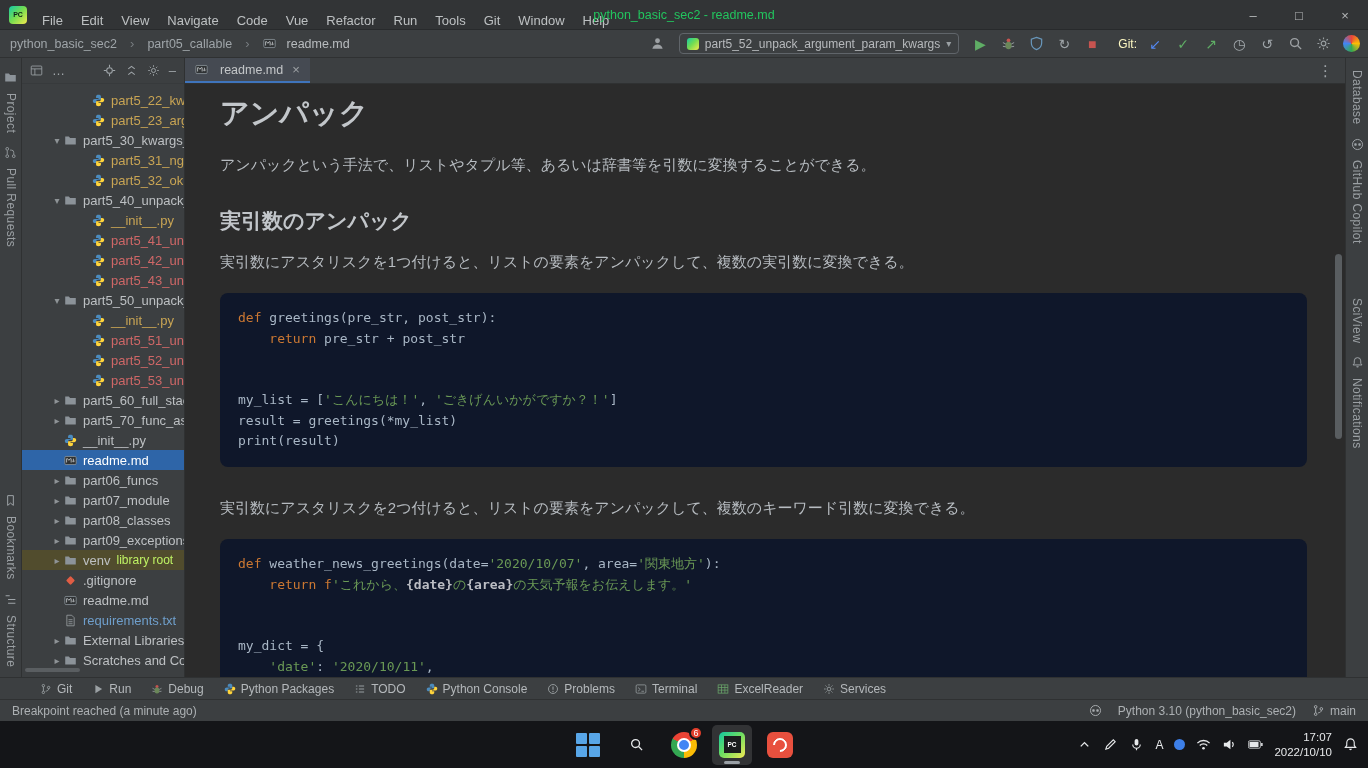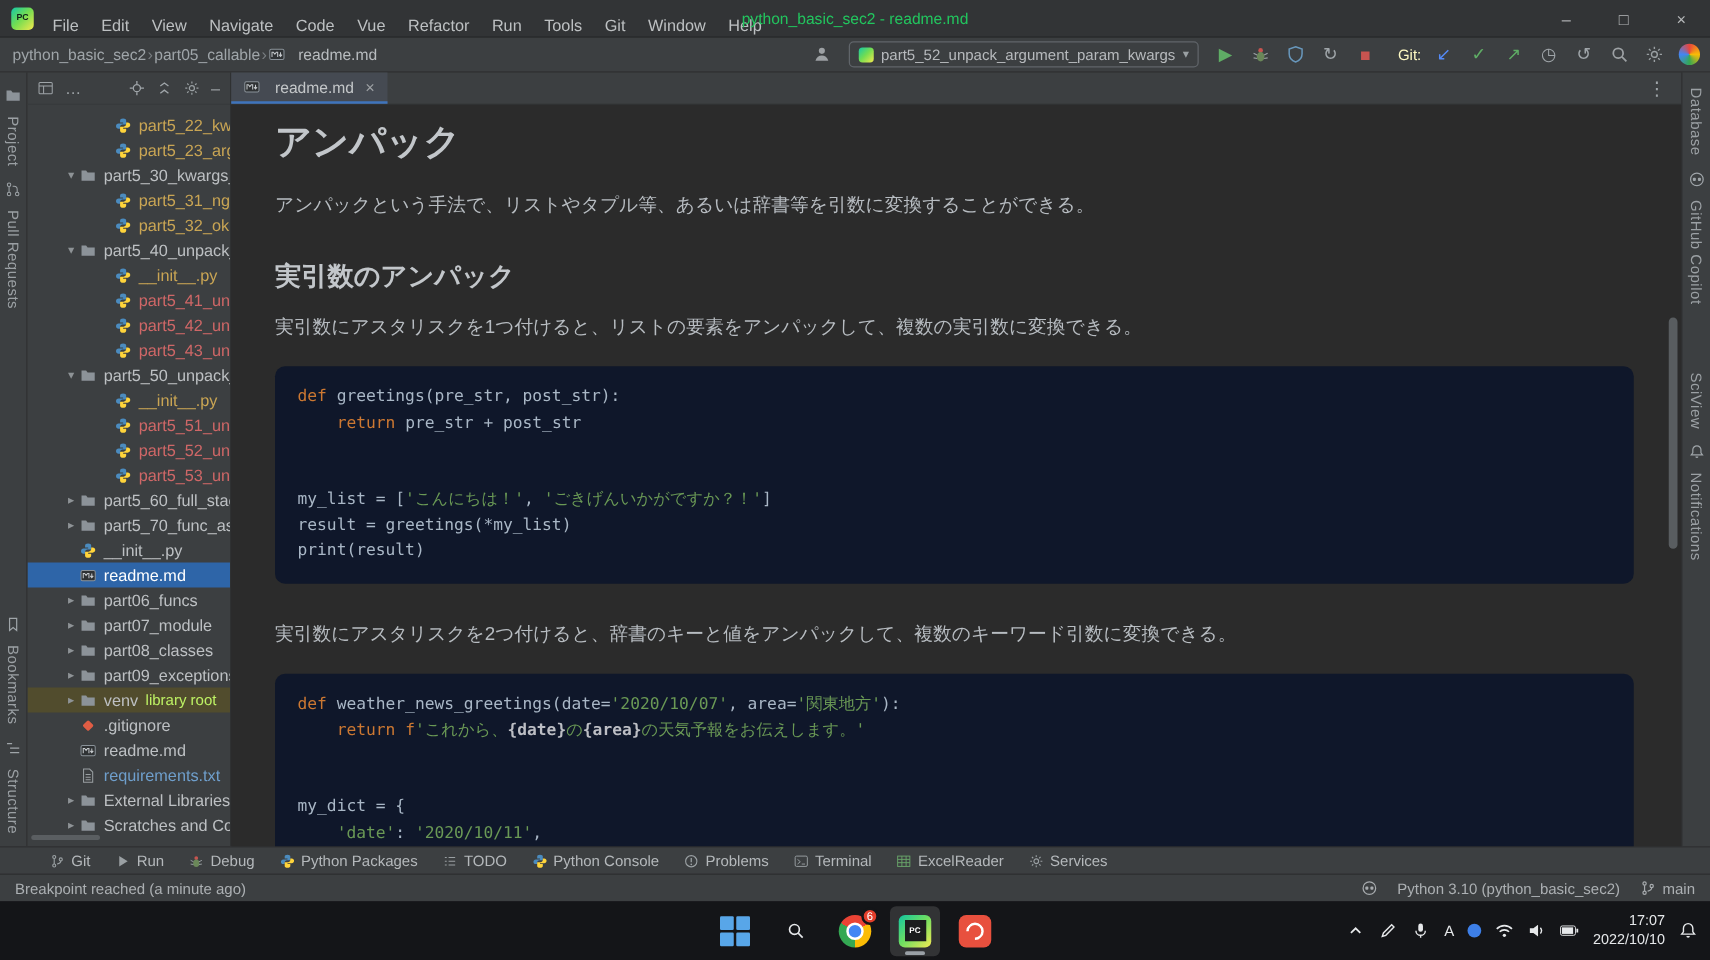--- a/index.html
+++ b/index.html
@@ -12,21 +12,21 @@
   .app-logo{width:18px;height:18px;margin:0 6px 0 9px;border-radius:4px;background:linear-gradient(135deg,#14c9a7,#74dd51 48%,#f3e94d);display:flex;align-items:center;justify-content:center;}
   .app-logo span{font-size:7px;font-weight:bold;color:#10231a;}
   .menubar{display:flex;align-items:flex-end;height:100%;margin-top:13px;}
   .menu-item{padding:0 9px;font-size:13px;color:#bdc0c2;line-height:30px;cursor:default;}
   .win-title{position:absolute;left:0;right:0;text-align:center;font-size:12.5px;color:#22c55e;pointer-events:none;}
   .win-controls{margin-left:auto;display:flex;height:100%;position:relative;z-index:2;}
   .wbtn{width:46px;height:30px;display:flex;align-items:center;justify-content:center;font-size:13px;color:#b6b8ba;}
 
   
   .navbar{height:28px;background:#3c3f41;border-bottom:1px solid #2f3132;display:flex;align-items:center;padding-left:10px;flex:0 0 28px;}
-  .breadcrumbs{display:flex;align-items:center;gap:0;font-size:12.5px;color:#9fa5a9;}
+  .breadcrumbs{display:flex;align-items:center;gap:12px;font-size:12.5px;color:#9fa5a9;}
   .crumb{display:flex;align-items:center;gap:5px;cursor:default;}
   .crumb.last{color:#b8bcbf;}
   .crumb-sep{color:#787d80;font-size:13px;padding:0 1px;}
   .nav-right{margin-left:auto;display:flex;align-items:center;gap:4px;padding-right:8px;}
   .nav-ico{width:24px;height:22px;display:flex;align-items:center;justify-content:center;font-size:14px;color:#9fa5a9;}
   .nav-ico svg{width:15px;height:15px;}
   .green{color:#5fad65;}.red{color:#c75450;}.blue{color:#548af7;}
   .run-combo{height:21px;border:1px solid #60656a;border-radius:4px;display:flex;align-items:center;gap:6px;padding:0 7px;font-size:12px;color:#b7babd;margin:0 5px;}
   .mini-pc{width:12px;height:12px;border-radius:3px;background:linear-gradient(135deg,#14c9a7,#74dd51 48%,#f3e94d);display:inline-block;}
   .caret{color:#9aa0a3;font-size:10px;}
@@ -581,21 +581,21 @@
           <span class="tab-close">×</span>
         </div>
         <span class="tab-menu">⋮</span>
       </div>
       <div class="content">
         <h1>アンパック</h1>
         <p>アンパックという手法で、リストやタプル等、あるいは辞書等を引数に変換することができる。</p>
         <h2>実引数のアンパック</h2>
         <p>実引数にアスタリスクを1つ付けると、リストの要素をアンパックして、複数の実引数に変換できる。</p>
         <pre class="codeblock" id="code1"><div class="code-line"><span class="tok-kw">def </span><span class="tok-pl">greetings(pre_str, post_str):</span></div><div class="code-line"><span class="tok-pl">    </span><span class="tok-kw">return </span><span class="tok-pl">pre_str + post_str</span></div><div class="code-line">&nbsp;</div><div class="code-line">&nbsp;</div><div class="code-line"><span class="tok-pl">my_list = [</span><span class="tok-str">'こんにちは！'</span><span class="tok-pl">, </span><span class="tok-str">'ごきげんいかがですか？！'</span><span class="tok-pl">]</span></div><div class="code-line"><span class="tok-pl">result = greetings(*my_list)</span></div><div class="code-line"><span class="tok-pl">print(result)</span></div></pre>
-        <p>実引数にアスタリスクを2つ付けると、辞書のキーと値をアンパックして、複数のキーワード引数に変換できる。</p>
+        <p>実引数にアスタリスクを2つ付けると、リストの要素をアンパックして、複数のキーワード引数に変換できる。</p>
         <pre class="codeblock" id="code2"><div class="code-line"><span class="tok-kw">def </span><span class="tok-pl">weather_news_greetings(date=</span><span class="tok-str">'2020/10/07'</span><span class="tok-pl">, area=</span><span class="tok-str">'関東地方'</span><span class="tok-pl">):</span></div><div class="code-line"><span class="tok-pl">    </span><span class="tok-kw">return </span><span class="tok-kw">f</span><span class="tok-str">'これから、</span><span class="tok-b">{date}</span><span class="tok-str">の</span><span class="tok-b">{area}</span><span class="tok-str">の天気予報をお伝えします。'</span></div><div class="code-line">&nbsp;</div><div class="code-line">&nbsp;</div><div class="code-line"><span class="tok-pl">my_dict = {</span></div><div class="code-line"><span class="tok-pl">    </span><span class="tok-str">'date'</span><span class="tok-pl">: </span><span class="tok-str">'2020/10/11'</span><span class="tok-pl">,</span></div></pre>
       </div>
       <div class="vscroll"></div>
     </div>
 
     <div class="stripe right">
       <div class="stripe-group top" id="stripe-right-top">
           <div class="stripe-item">
             <span class="stripe-label">Database</span>
           </div>

